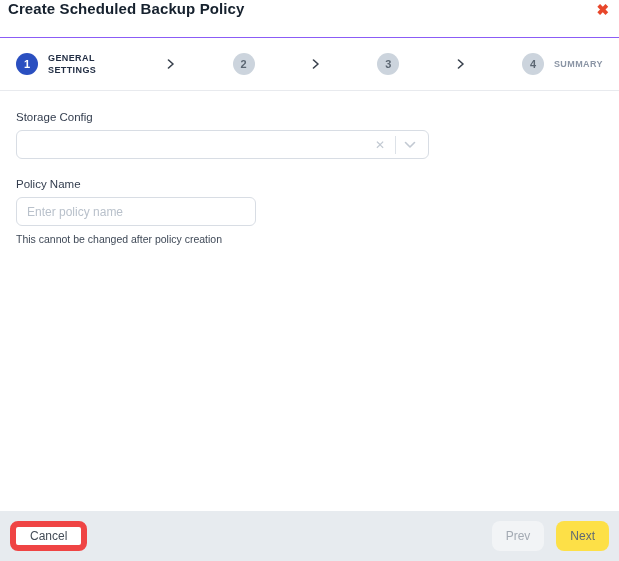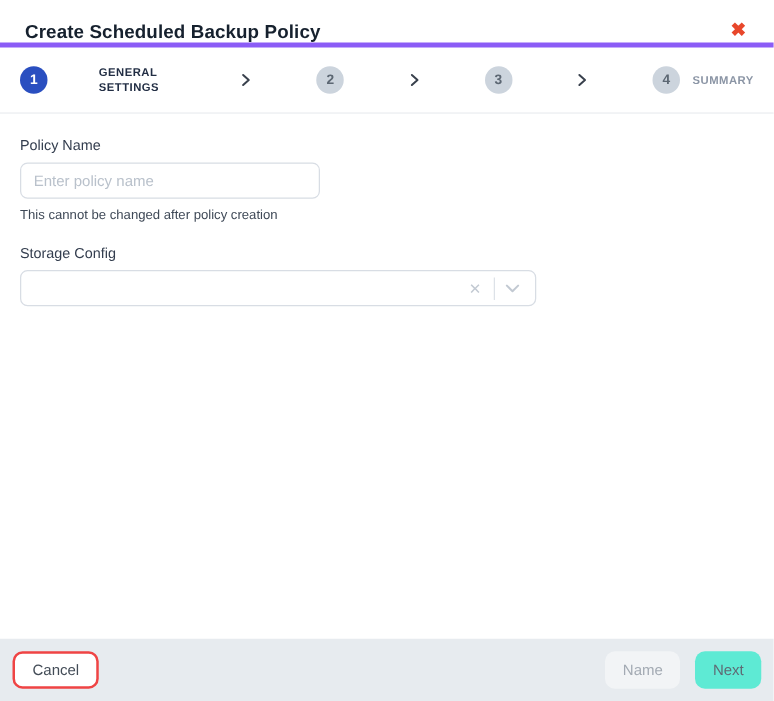--- a/index.html
+++ b/index.html
@@ -11,24 +11,24 @@
     overflow: hidden;
   }
   .modal {
     width: 619px; height: 561px;
     display: flex; flex-direction: column;
     background: #ffffff;
   }
 
   
   .modal-header {
-    display: flex; align-items: flex-end; justify-content: space-between;
-    padding: 0 20px;
+    display: flex; align-items: flex-start; justify-content: space-between;
+    padding: 0 8px;
     height: 38px;
-    border-bottom: 4px solid #8b5cf6;
+    border-bottom: 1px solid #8b5cf6;
     flex: 0 0 auto;
   }
   .modal-title {
     font-size: 15px; font-weight: bold; color: #16212e;
     letter-spacing: 0.1px;
   }
   .close-btn {
     background: none; border: none; cursor: pointer;
     font-size: 15px; font-weight: bold; color: #e8472b;
     line-height: 1; padding: 2px;
@@ -50,21 +50,21 @@
     background: #ccd4dd; color: #5c6773;
     flex: 0 0 auto;
   }
   .step.active .step-circle { background: #2a4fc0; color: #ffffff; }
   .step-label {
     font-size: 9px; font-weight: bold; letter-spacing: 0.4px;
     text-transform: uppercase;
     color: #8b95a5; line-height: 1.35;
   }
   .step.active .step-label { color: #222e44; }
-  .step-1 .step-label, .step-2 .step-label { max-width: 62px; margin-left: 31px; }
+  .step-1 .step-label, .step-2 .step-label { max-width: 62px; }
   .step-3 .step-label { max-width: 150px; }
   .step-sep {
     color: #39414d; font-size: 11px; font-weight: bold;
     display: flex; align-items: center;
   }
   .step-sep svg { display: block; }
 
   
   .modal-body {
     flex: 1 1 auto;
@@ -122,25 +122,25 @@
   .btn {
     height: 30px; border-radius: 8px;
     font-family: "Liberation Sans", sans-serif;
     font-size: 12px;
     padding: 0 14px;
     cursor: pointer;
     border: none;
   }
   .btn-cancel {
     background: #ffffff; color: #434c57;
-    border: 2px solid #ef4444;
+    border: 6px solid #ef4444;
   }
   .footer-right { display: flex; align-items: center; gap: 12px; }
   .btn-prev { background: #f2f4f6; color: #a3aab3; }
-  .btn-next { background: #5eead4; color: #5f6a74; }
+  .btn-next { background: #fde047; color: #5f6a74; }
 </style>
 </head>
 <body>
 
 <div class="modal">
 
   <div class="modal-header">
     <div class="modal-title">Create Scheduled Backup Policy</div>
     <button class="close-btn">✖</button>
   </div>
@@ -179,44 +179,44 @@
     </span>
 
     <div class="step step-4">
       <div class="step-circle">4</div>
       <div class="step-label">Summary</div>
     </div>
 
   </div>
 
   <div class="modal-body">
-
-    <div class="field-group">
-      <label class="field-label">Policy Name</label>
-      <input class="text-input" type="text" placeholder="Enter policy name" style="">
-      <div class="helper-text">This cannot be changed after policy creation</div>
-    </div>
 
     <div class="field-group">
       <label class="field-label">Storage Config</label>
       <div class="select-box">
         <span class="select-value"></span>
         <button class="select-clear">✕</button>
         <span class="select-divider"></span>
         <span class="select-caret">
           <svg width="12" height="8" viewBox="0 0 12 8">
               <path d="M1.5 1.5 L6 6 L10.5 1.5" fill="none" stroke="#c2c9d2" stroke-width="1.6" stroke-linecap="round" stroke-linejoin="round"></path>
             </svg>
         </span>
       </div>
     </div>
 
+    <div class="field-group">
+      <label class="field-label">Policy Name</label>
+      <input class="text-input" type="text" placeholder="Enter policy name" style="">
+      <div class="helper-text">This cannot be changed after policy creation</div>
+    </div>
+
   </div>
 
   <div class="modal-footer">
     <button class="btn btn-cancel">Cancel</button>
     <div class="footer-right">
-      <button class="btn btn-prev">Name</button>
+      <button class="btn btn-prev">Prev</button>
       <button class="btn btn-next">Next</button>
     </div>
   </div>
 
 </div>
 
 </body></html>

